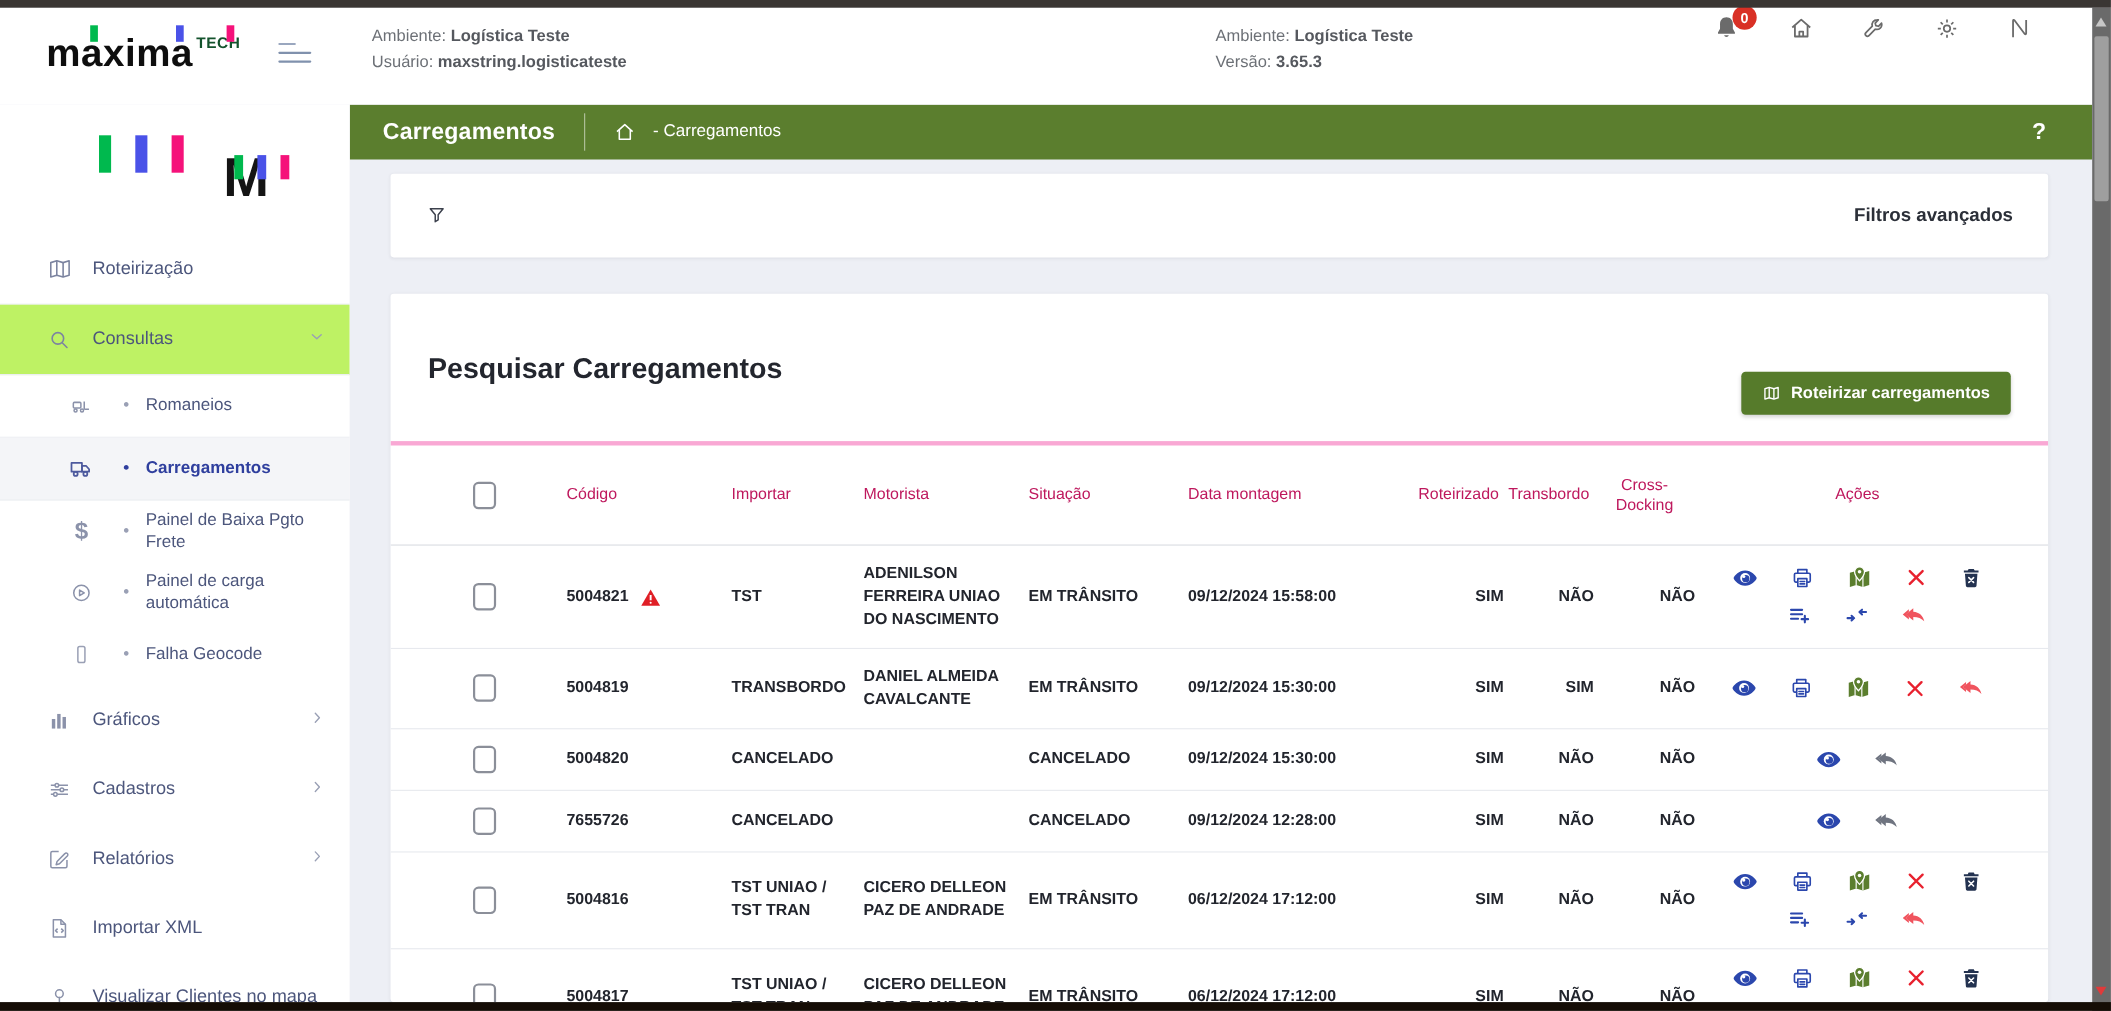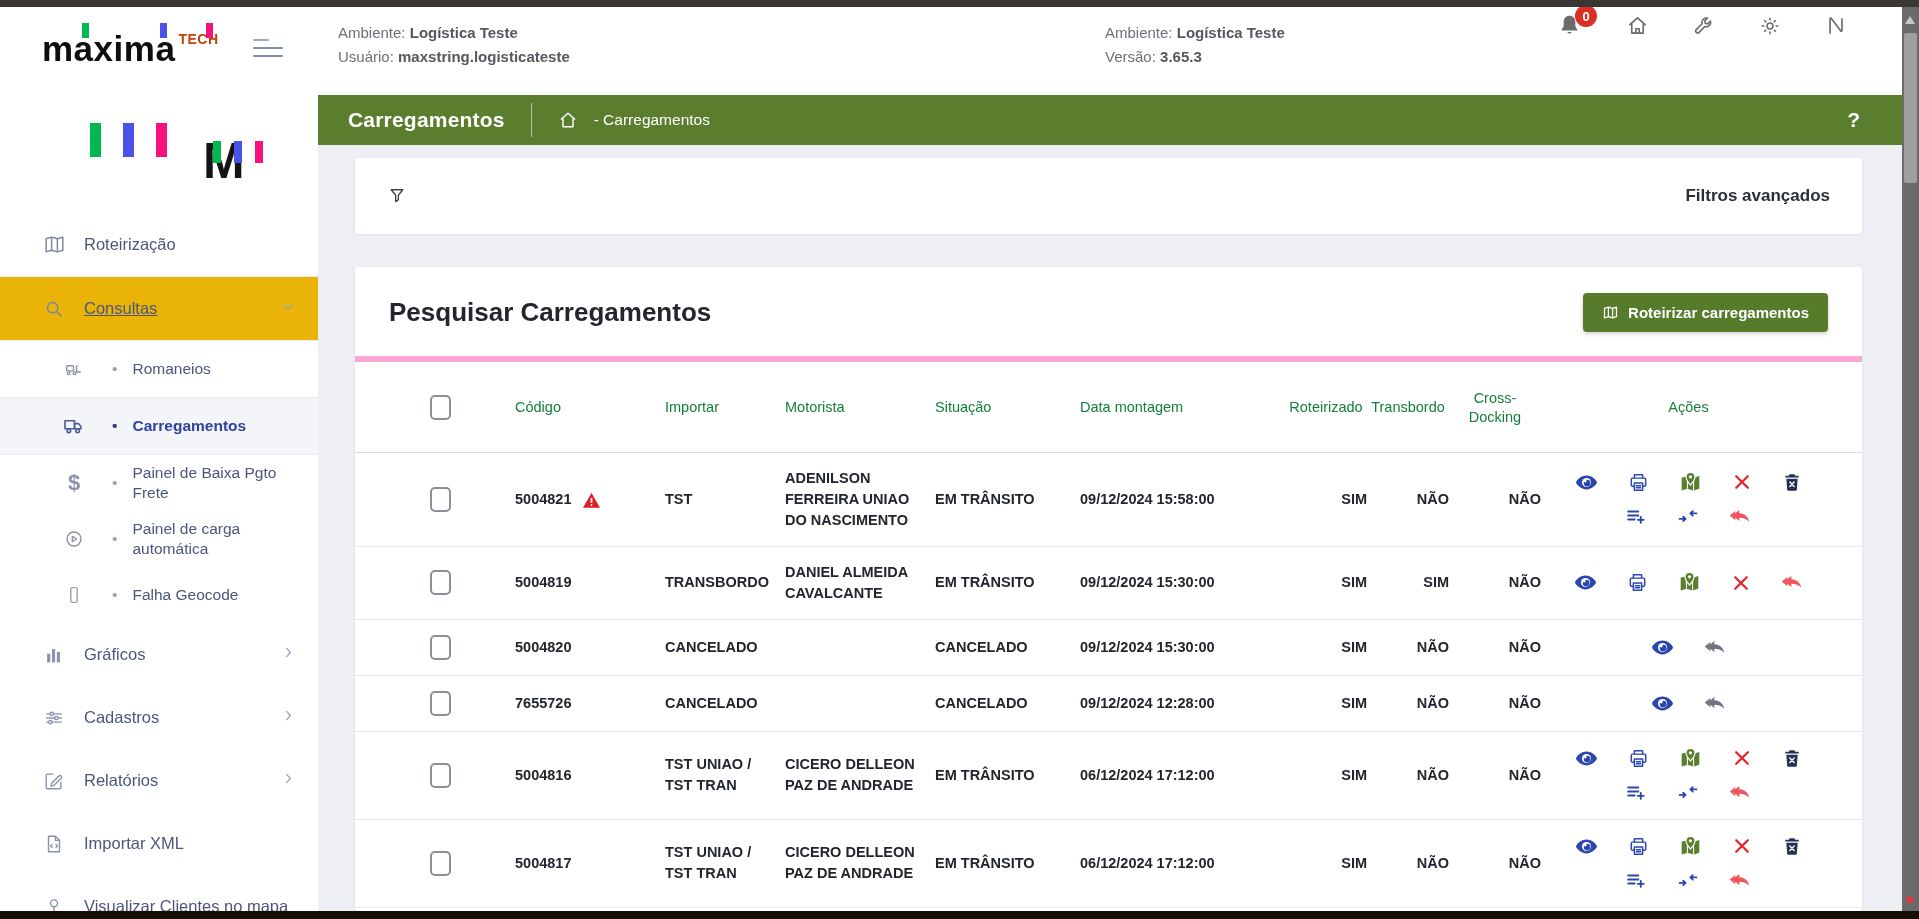--- a/index.html
+++ b/index.html
@@ -20,21 +20,21 @@
   .page{position:absolute;top:7px;left:0;width:1902px;height:904px;display:flex;flex-direction:column;}
 
   
   .app-header{position:relative;height:88px;background:#fff;flex:0 0 auto;}
   .logo{position:absolute;left:42px;top:22px;display:flex;align-items:flex-start;cursor:pointer;}
   .logo-word{font-size:35px;font-weight:800;letter-spacing:.5px;color:#0e0e0e;line-height:40px;position:relative;}
   .logo-bar{position:absolute;width:7px;height:15px;top:-6px;}
   .logo-bar.b1{left:40px;background:#00b94e;}
   .logo-bar.b2{left:118px;background:#4a52e8;}
   .logo-bar.b3{left:164px;background:#f5127a;}
-  .logo-tech{font-size:14px;font-weight:700;color:#c2410c;margin:2px 0 0 3px;letter-spacing:.5px;}
+  .logo-tech{font-size:14px;font-weight:700;color:#14532d;margin:2px 0 0 3px;letter-spacing:.5px;}
   .hamburger{position:absolute;left:253px;top:32px;width:30px;cursor:pointer;}
   .hamburger span{display:block;height:2px;background:#8091ad;margin-bottom:6px;border-radius:2px;}
   .hamburger span.short{width:16px;background:#9aa7bf;}
   .hamburger span.long{width:30px;}
   .env-block{position:absolute;top:14px;font-size:15px;line-height:24px;color:#6c7076;}
   .env-block b{color:#55585e;}
   .env-1{left:338px;}
   .env-2{left:1105px;}
   .header-icons{position:absolute;right:55px;top:6px;display:flex;align-items:center;gap:44px;}
   .hicon{position:relative;cursor:pointer;display:flex;}
@@ -53,42 +53,42 @@
   .frag-bars.g2{margin:2px 0 0 10px;gap:13px;}
   .frag-bars.g2 i{width:8px;height:22px;display:block;}
   .c-green{background:#00b94e;}.c-blue{background:#4a52e8;}.c-pink{background:#f5127a;}
   .side-item{display:flex;align-items:center;min-height:55px;padding:4px 22px 4px 40px;color:#4c567c;font-size:16.5px;cursor:pointer;}
   .side-item .icn{width:28px;display:flex;justify-content:center;margin-right:16px;flex:0 0 auto;}
   .side-item .lbl-t{flex:1;line-height:1.3;}
   .side-item .chev{margin-left:auto;color:#9aa0b5;flex:0 0 auto;}
   .side-item.sub{padding-left:60px;font-size:15.5px;min-height:48px;}
   .side-item.sub .bullet{color:#9aa0b5;margin:0 15px 0 8px;flex:0 0 auto;}
   .side-item.divider{border-bottom:1px solid #eceef2;}
-  .side-item.hl{background:#eab308;text-decoration:underline;}
+  .side-item.hl{background:#bef264;}
   .side-item.active{background:#f4f5f8;color:#2f3f9e;font-weight:700;}
   .side-item.active .bullet{color:#2f3f9e;}
 
   
   .content{flex:1;display:flex;flex-direction:column;background:#edeff5;min-width:0;overflow:hidden;}
   .green-bar{display:flex;align-items:center;height:50px;background:#5b7e2e;color:#fff;padding:0 30px;flex:0 0 auto;}
   .gb-title{font-size:21px;font-weight:700;letter-spacing:.2px;}
   .gb-div{width:1px;height:34px;background:rgba(255,255,255,.55);margin:0 26px;}
   .gb-crumb{margin-left:16px;font-size:15.5px;}
   .gb-help{margin-left:auto;font-size:21px;font-weight:800;cursor:pointer;padding-right:12px;}
 
   .filter-card{margin:13px 40px 0 37px;height:76px;background:#fff;border-radius:3px;box-shadow:0 1px 3px rgba(40,45,60,.07);display:flex;align-items:center;padding:0 32px;flex:0 0 auto;}
   .fc-label{margin-left:auto;font-size:17px;font-weight:800;color:#2b2f38;cursor:pointer;}
 
   .table-card{margin:33px 40px 0 37px;background:#fff;border-radius:3px;box-shadow:0 1px 3px rgba(40,45,60,.07);flex:1;overflow:hidden;display:flex;flex-direction:column;}
   .tc-head{display:flex;align-items:center;padding:26px 34px 24px;}
   .tc-title{font-size:26px;font-weight:800;color:#23262e;}
-  .btn-route{margin-left:auto;display:flex;align-items:center;gap:9px;background:#567b2b;color:#fff;border:none;border-radius:4px;padding:11px 19px;font-size:15px;font-weight:700;font-family:inherit;cursor:pointer;box-shadow:0 2px 4px rgba(0,0,0,.18);}
+  .btn-route{margin-left:auto;display:flex;align-items:center;gap:9px;background:#567b2b;color:#fff;border:none;border-radius:4px;padding:11px 19px;font-size:15px;font-weight:700;font-family:inherit;cursor:pointer;box-shadow:0 2px 4px rgba(0,0,0,.18);margin-top:45px;}
 
   .grid-row{display:grid;grid-template-columns:85px 150px 120px 150px 145px 205px 82px 82px 92px 1fr;align-items:center;padding:0 26px 0 75px;}
-  .thead{border-top:6px solid #f9a8d4;padding-top:27px;padding-bottom:25px;color:#15803d;font-size:14.5px;line-height:1.3;border-bottom:1px solid #d9dce2;}
+  .thead{border-top:4px solid #f9a8d4;padding-top:27px;padding-bottom:25px;color:#be185d;font-size:14.5px;line-height:1.3;border-bottom:1px solid #d9dce2;}
   .thead .c-center{text-align:center;}
   .trow{padding-top:15px;padding-bottom:15px;border-bottom:1px solid #e7e9ee;font-size:14.5px;font-weight:700;color:#22252d;line-height:1.45;}
   .cell{padding-right:16px;}
   .c-center{text-align:right;padding-right:0;}
   .c-data{padding-left:0;}
   .codigo-cell{display:flex;align-items:flex-end;gap:11px;}
   .checkbox{width:17px;height:21px;border:2px solid #8b8f99;border-radius:5px;background:#fff;cursor:pointer;}
   .actions-cell{display:flex;flex-direction:column;gap:11px;align-items:center;}
   .act-line{display:flex;align-items:center;gap:30px;}
   .act-icon{display:flex;cursor:pointer;}

